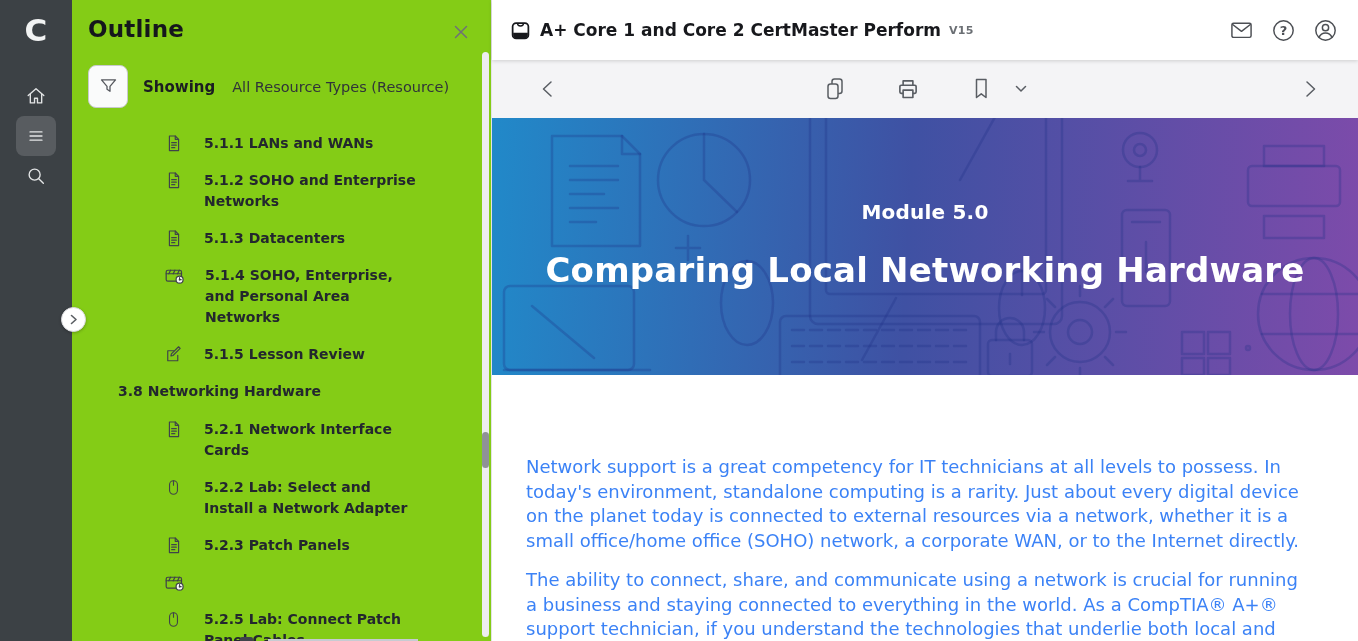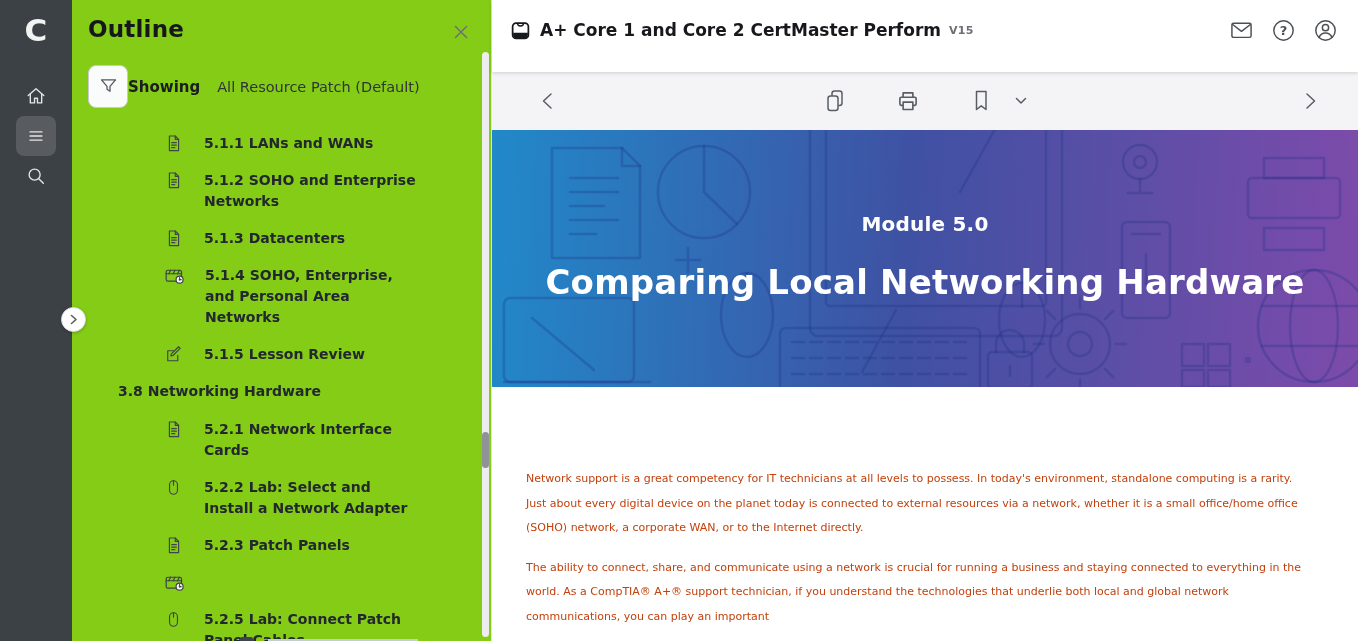--- a/index.html
+++ b/index.html
@@ -27,42 +27,42 @@
   .outline{position:absolute;left:72px;top:0;bottom:0;width:419px;background:#84cc16;
            border-right:1px solid #e3e3e6;overflow:hidden;}
   .outline-header{display:flex;align-items:flex-start;justify-content:space-between;padding:16px 20px 0 16px;}
   .outline-title{font-size:23px;font-weight:700;color:#15171c;letter-spacing:.2px;}
   .close-btn{margin-top:6px;display:flex;}
   .close-btn svg{stroke:#6e7176;fill:none;stroke-width:1.5;stroke-linecap:round;}
   .filter-row{display:flex;align-items:center;margin:23px 0 0 16px;}
   .filter-btn{width:38px;height:41px;border:1px solid #c8cacd;border-radius:8px;background:#fafbfb;
               display:flex;align-items:center;justify-content:center;}
   .filter-btn svg{stroke:#55585e;fill:none;stroke-width:1.5;stroke-linejoin:round;}
-  .showing{font-size:15px;font-weight:700;color:#1b1d22;}
+  .showing{margin-left:15px;font-size:15px;font-weight:700;color:#1b1d22;}
   .filter-value{margin-left:17px;font-size:14.5px;font-weight:400;color:#303439;}
 
   .outline-list{margin-top:25px;padding-left:46px;padding-right:58px;}
   .row{display:flex;align-items:flex-start;margin-bottom:16px;color:#23272e;font-size:14px;font-weight:600;line-height:21px;gap:12px;}
   .row.item{padding-left:46px;}
   .row.section{padding-left:0;margin-bottom:17px;}
   .row .ic{flex:0 0 20px;margin-right:8px;margin-top:0px;display:flex;}
   .row .ic svg{stroke:#3f434a;fill:none;stroke-width:1.4;stroke-linecap:round;stroke-linejoin:round;}
   .row .lbl{max-width:214px;}
   .partial-row{position:absolute;left:164px;bottom:0;height:4px;width:220px;overflow:hidden;}
   .partial-row .p-ic{position:absolute;left:4px;top:0;width:13px;height:4px;background:#3f434a;border-radius:2px 2px 0 0;}
   .partial-row .p-tx{position:absolute;left:32px;top:2px;width:150px;height:2px;background:#c7cbd2;}
 
   
   .o-track{position:absolute;right:2px;top:52px;bottom:4px;width:7px;background:#ededf0;border-radius:4px;}
   .o-thumb{position:absolute;right:2px;top:432px;width:7px;height:36px;background:#8f9296;border-radius:4px;}
 
   
   .main{position:absolute;left:492px;right:0;top:0;bottom:0;background:#fff;}
   .main-header{position:relative;height:60px;background:#fff;display:flex;align-items:center;
-               padding:0 20px 12px 18px;box-shadow:0 1px 4px rgba(0,0,0,.16);z-index:3;}
+               padding:0 20px 0 18px;box-shadow:0 1px 4px rgba(0,0,0,.16);z-index:3;}
   .book-ic{display:flex;margin-right:9px;}
   .course-title{font-size:17px;font-weight:700;color:#17181c;}
   .version{margin-left:8px;font-size:11px;font-weight:700;color:#6b6f74;letter-spacing:.3px;}
   .header-actions{margin-left:auto;display:flex;align-items:center;gap:17px;}
   .header-actions svg{stroke:#4c4f54;fill:none;stroke-width:1.4;stroke-linecap:round;stroke-linejoin:round;}
 
   .toolbar{position:relative;height:58px;background:#f4f4f6;display:flex;align-items:center;justify-content:center;}
   .toolbar svg{stroke:#595d63;fill:none;stroke-width:1.5;stroke-linecap:round;stroke-linejoin:round;}
   .nav-prev{position:absolute;left:48px;display:flex;}
   .nav-next{position:absolute;right:40px;display:flex;}
@@ -71,21 +71,21 @@
   .tool-btn{display:flex;align-items:center;}
 
   
   .banner{position:relative;height:257px;overflow:hidden;text-align:center;color:#fff;}
   .banner-pattern{position:absolute;left:0;top:0;}
   .module-label{position:absolute;top:82px;left:0;right:0;font-size:20px;font-weight:700;letter-spacing:.2px;}
   .banner-title{position:absolute;top:132px;left:0;right:0;font-size:34px;font-weight:700;letter-spacing:.2px;}
 
   
   .content{padding:80px 0 0 34px;}
-  .content p{width:788px;margin:0 8px 15px 0;font-size:11px;line-height:24.5px;color:#c2410c;}
+  .content p{width:788px;margin:0 8px 15px 0;font-size:18px;line-height:24.5px;color:#3b82f6;}
 </style>
 </head>
 <body>
 
 <div class="app" data-interactable="false">
 
   <aside class="rail" data-interactable="false">
     <div class="logo" data-interactable="true">C</div>
     <div class="rail-icons">
       <div class="rail-btn" data-interactable="true">
@@ -136,21 +136,21 @@
 
     <div class="filter-row">
       <div class="filter-btn" data-interactable="true">
         <span data-interactable="false" style="display:flex">
           <svg width="21" height="21" viewBox="0 0 24 24">
               <path d="M4 4.5h16l-6.3 7.3v5.7l-3.4-2.3v-3.4z"></path>
             </svg>
         </span>
       </div>
       <div class="showing" data-interactable="false">Showing</div>
-      <div class="filter-value" data-interactable="false">All Resource Patch (Default)</div>
+      <div class="filter-value" data-interactable="false">All Resource Types (Resource)</div>
     </div>
 
     <div class="outline-list" data-interactable="false">
         <div class="row item" data-interactable="true">
           <span class="ic" data-interactable="false">
             <svg width="20" height="21" viewBox="0 0 24 24">
               <path d="M6.5 3h7l4 4v13.5h-11z"></path>
               <path d="M13.5 3v4h4"></path>
               <path d="M9.2 11h5.6M9.2 14h5.6M9.2 17h3.8"></path>
             </svg>

